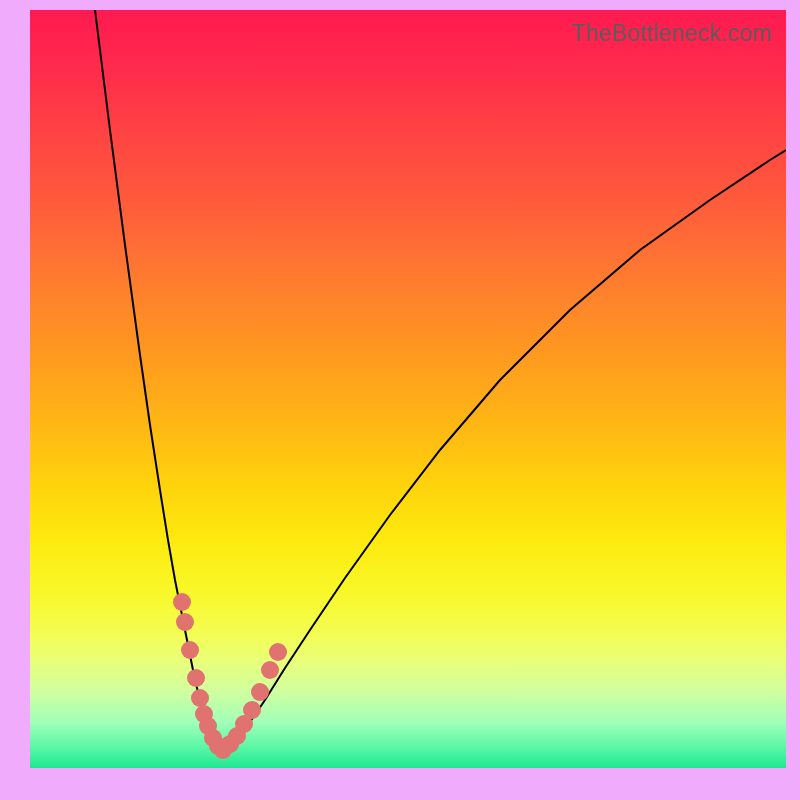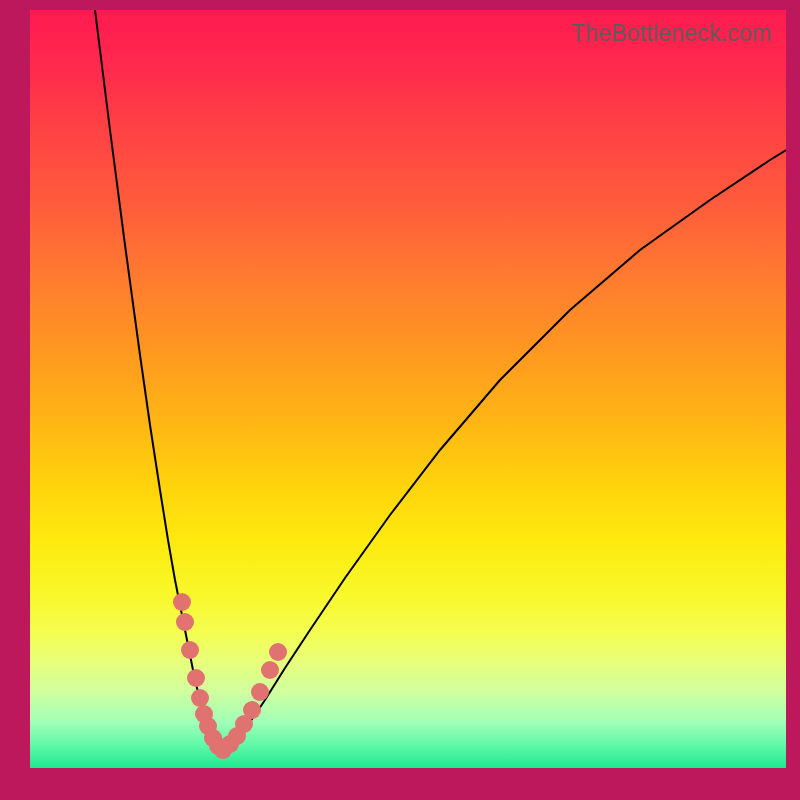--- a/index.html
+++ b/index.html
@@ -8,21 +8,21 @@
     width: 800px;
     height: 800px;
     overflow: hidden;
     background: #000;
     font-family: Arial, Helvetica, sans-serif;
   }
   .frame {
     position: relative;
     width: 800px;
     height: 800px;
-    background: #be185d;
+    background: #f0abfc;
   }
   .plot {
     position: absolute;
     left: 30px;
     top: 10px;
     width: 756px;
     height: 758px;
     background: linear-gradient(
       to bottom,
       #ff1a50 0%,

